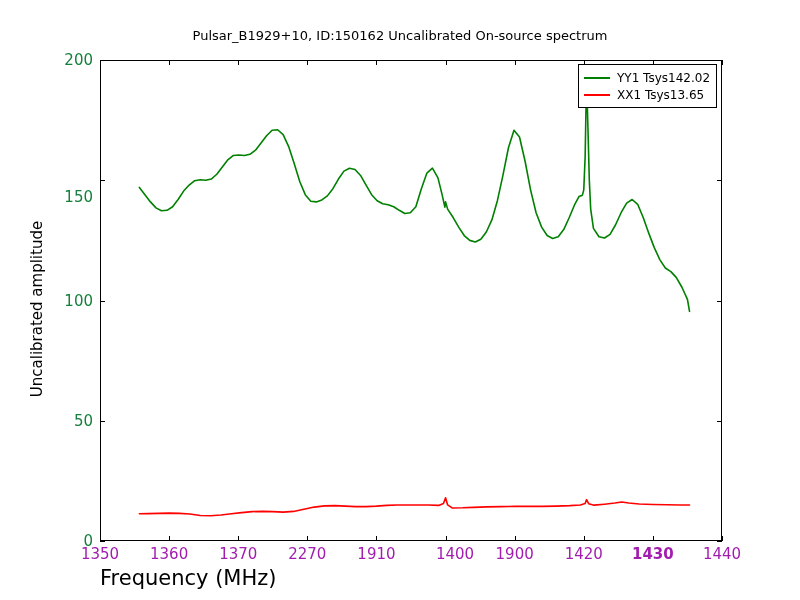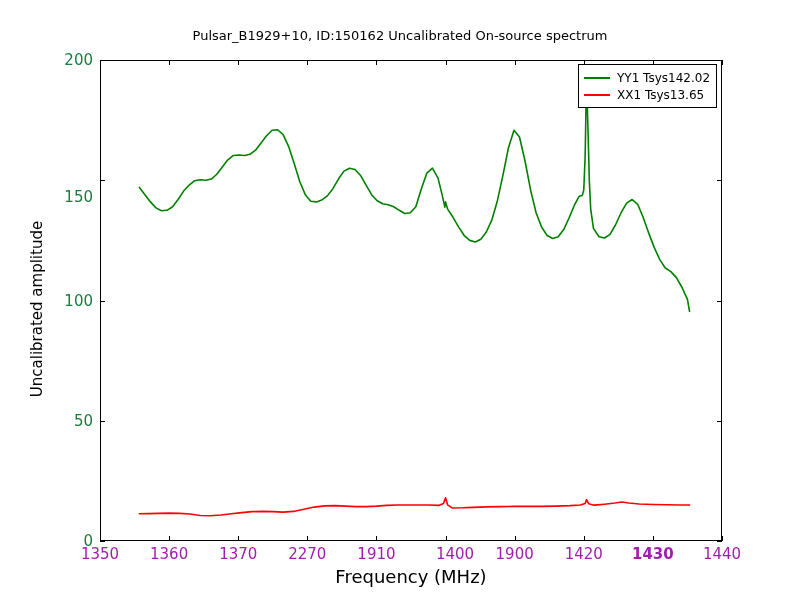--- a/index.html
+++ b/index.html
@@ -88,22 +88,21 @@
     left: 0;
     top: 0;
     width: 93px;
     height: 600px;
   }
   #xlabel {
     position: absolute;
     left: 100px;
     top: 566px;
     width: 622px;
-    text-align: center;
-    font-size: 18px;
+    font-size: 21px;
     color: #000000;
   }
   #ylabel {
     position: absolute;
     left: -163px;
     top: 300px;
     width: 400px;
     text-align: center;
     font-size: 15px;
     color: #000000;

